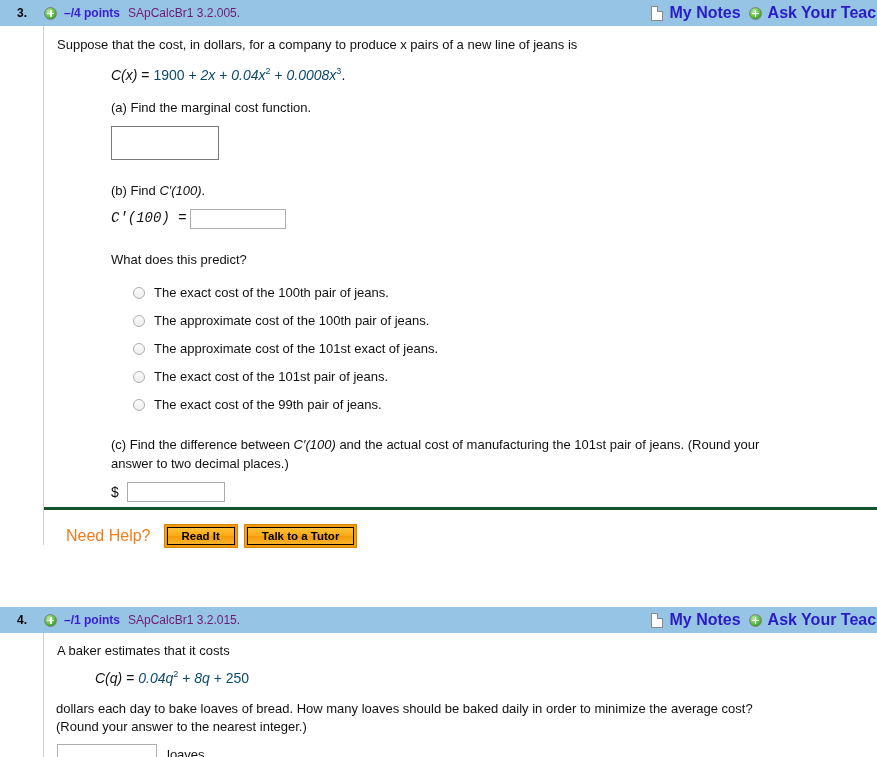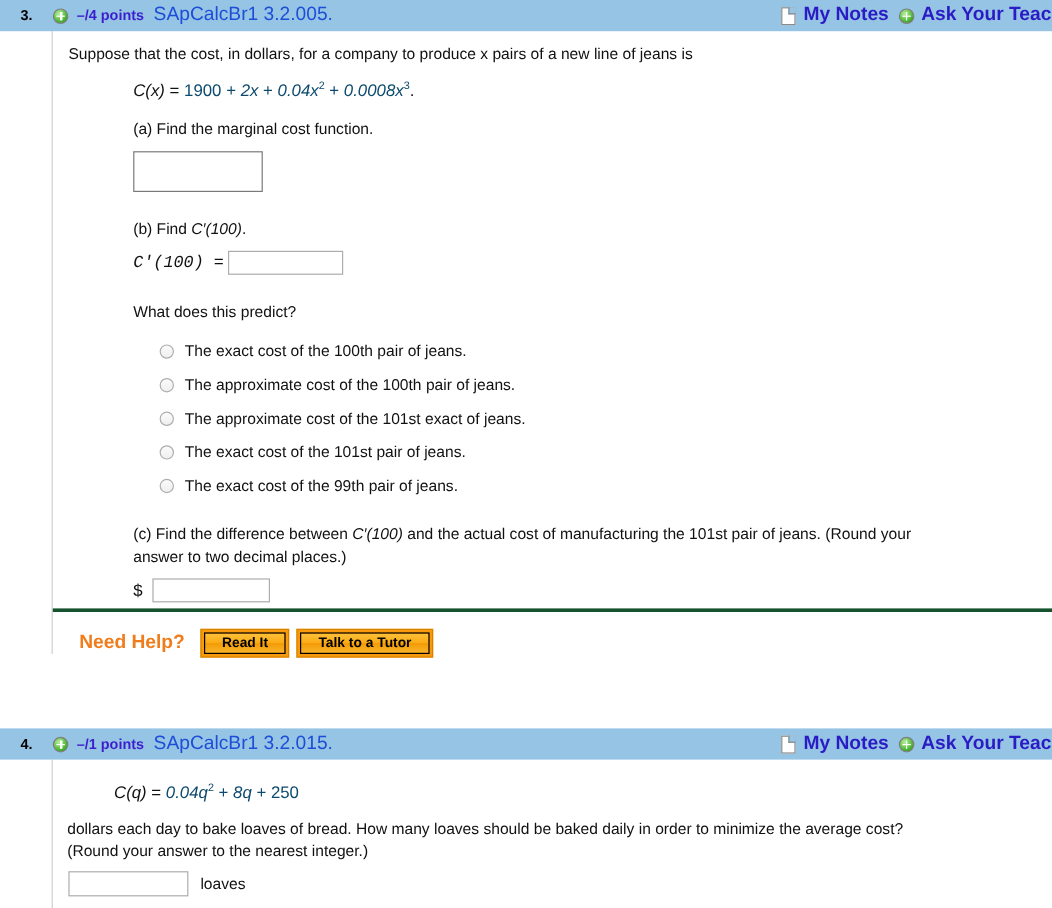--- a/index.html
+++ b/index.html
@@ -52,22 +52,22 @@
   .plus-icon::before { left: 2px; right: 2px; top: 5px; height: 1.5px; }
   .plus-icon::after  { top: 2px; bottom: 2px; left: 5px; width: 1.5px; }
 
   .points {
     color: #3b1fcf;
     font-weight: bold;
     font-size: 12px;
     margin-left: 7px;
   }
   .qkey {
-    color: #1d4ed8;
-    font-size: 16px;
+    color: #701a75;
+    font-size: 12px;
     margin-left: 8px;
   }
   .header-right {
     position: absolute;
     right: -26px;
     top: 0;
     height: 26px;
     display: flex;
     align-items: center;
     gap: 6px;
@@ -182,21 +182,21 @@
   .radio-label { line-height: 15px; }
 
   
   .needhelp-row {
     display: flex;
     align-items: center;
     margin-left: 9px;
   }
   .needhelp-label {
     color: #f07c1a;
-    font-weight: bold;
+    font-weight: normal;
     font-size: 16px;
     margin-right: 13px;
   }
   .help-btn {
     background: #f79a0e;
     border: 1px solid #d98400;
     padding: 2px;
     margin-right: 6px;
     display: inline-block;
     cursor: pointer;
@@ -357,20 +357,21 @@
       <span class="hdr-link">My Notes</span>
       <span class="plus-icon"></span>
       <span class="hdr-link">Ask Your Teacher</span>
     </div>
   </div>
 
   <div class="q-body">
     <div class="gutter" style="height:131px;"></div>
     <div class="content">
 
+      <div class="q4-line">A baker estimates that it costs</div>
 
       <div class="sp-8"></div>
 
       <div class="math" style="margin-left:38px;">
         <span class="mvar">C(q)</span>
         <span>=</span>
         <span class="red mvar">0.04q</span><sup class="red">2</sup>
         <span class="red">+</span>
         <span class="red mvar">8q</span>
         <span class="red">+</span>

